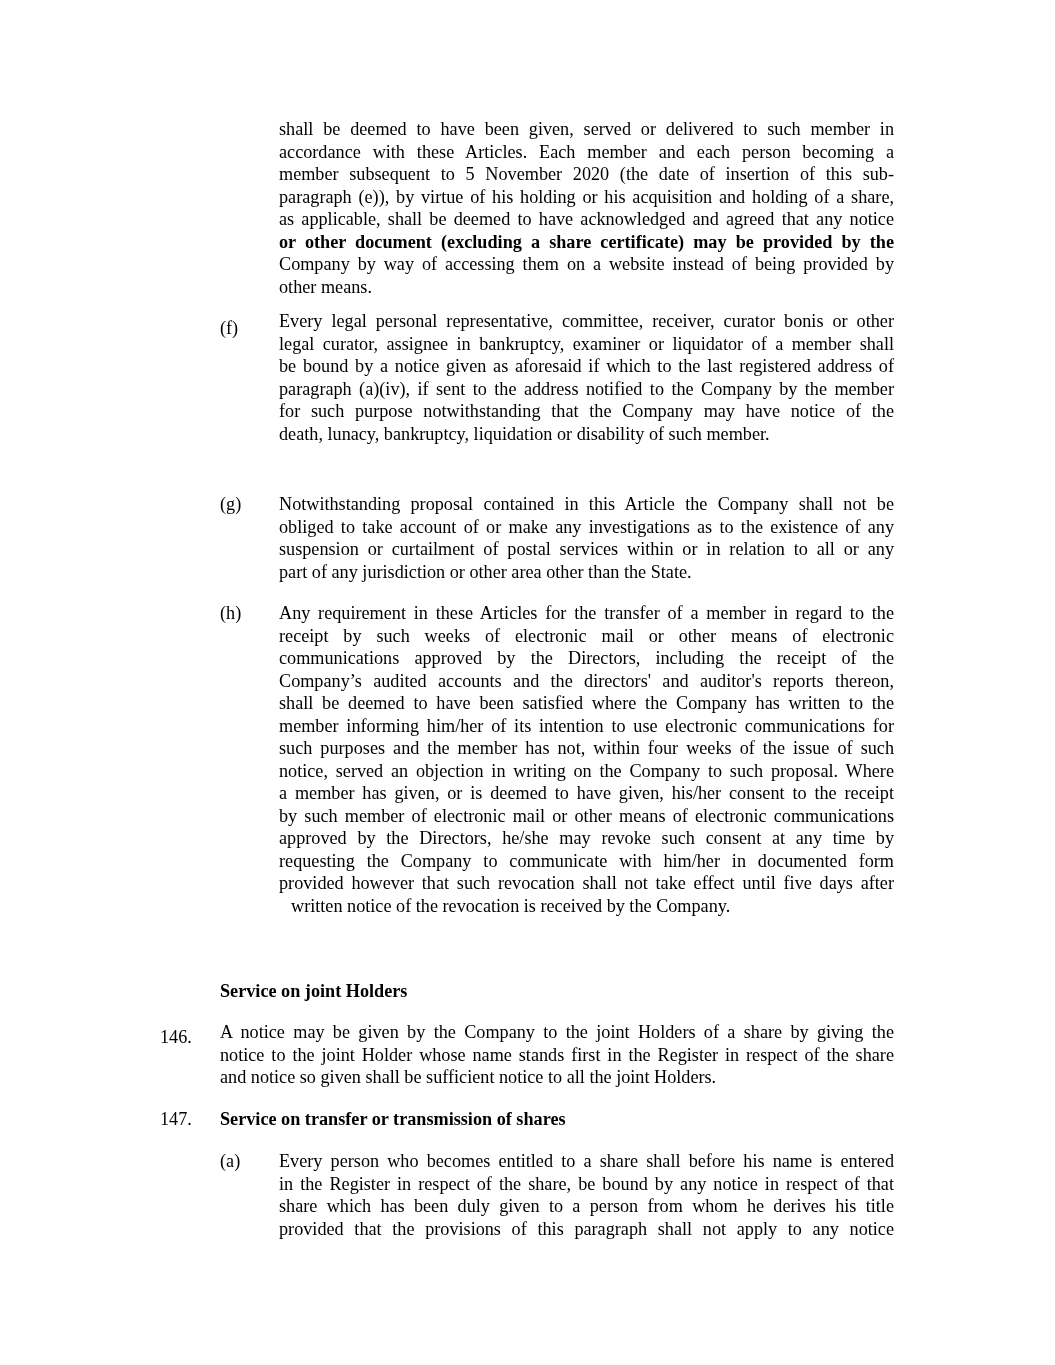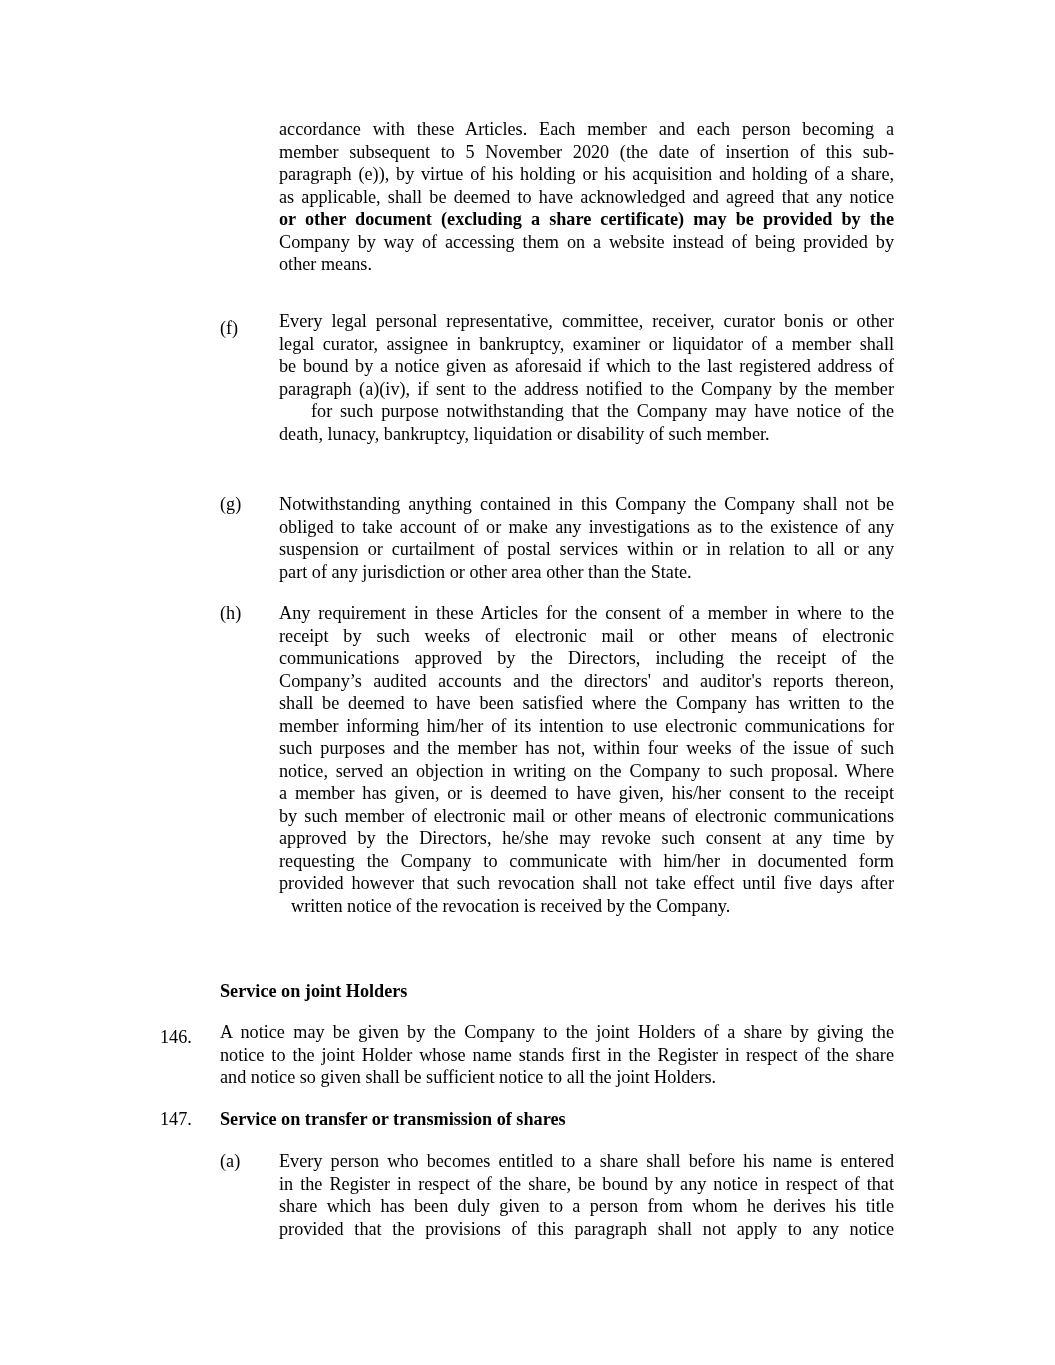--- a/index.html
+++ b/index.html
@@ -14,50 +14,51 @@
   .label { position: absolute; line-height: 22.5px; }
   .heading-num { position: absolute; line-height: 22.5px; }
   .heading-title { position: absolute; line-height: 22.5px; font-weight: bold; }
 </style>
 </head>
 <body>
 
 <div class="page">
 
   <div class="para" style="left:279px; top:118px; width:615px;">
+    <span class="ln" style="white-space: nowrap;">shall be deemed to have been given, served or delivered to such member in</span>
     <span class="ln" style="white-space: nowrap;">accordance with these Articles. Each member and each person becoming a</span>
     <span class="ln" style="white-space: nowrap;">member subsequent to 5 November 2020 (the date of insertion of this sub-</span>
     <span class="ln" style="white-space: nowrap;">paragraph (e)), by virtue of his holding or his acquisition and holding of a share,</span>
     <span class="ln" style="white-space: nowrap;">as applicable, shall be deemed to have acknowledged and agreed that any notice</span>
     <span class="ln" style="white-space: nowrap; font-weight: bold;">or other document (excluding a share certificate) may be provided by the</span>
     <span class="ln" style="white-space: nowrap;">Company by way of accessing them on a website instead of being provided by</span>
     <span class="ln last" style="white-space: nowrap;">other means.</span>
   </div>
 
   <span class="label" style="left:220px; top:317px;">(f)</span>
   <div class="para" style="left:279px; top:310px; width:615px;">
     <span class="ln" style="white-space: nowrap;">Every legal personal representative, committee, receiver, curator bonis or other</span>
     <span class="ln" style="white-space: nowrap;">legal curator, assignee in bankruptcy, examiner or liquidator of a member shall</span>
     <span class="ln" style="white-space: nowrap;">be bound by a notice given as aforesaid if which to the last registered address of</span>
     <span class="ln" style="white-space: nowrap;">paragraph (a)(iv), if sent to the address notified to the Company by the member</span>
-    <span class="ln" style="white-space: nowrap; margin-left: 32px;">for such purpose notwithstanding that the Company may have notice of the</span>
+    <span class="ln" style="white-space: nowrap;">for such purpose notwithstanding that the Company may have notice of the</span>
     <span class="ln last" style="white-space: nowrap;">death, lunacy, bankruptcy, liquidation or disability of such member.</span>
   </div>
 
   <span class="label" style="left:220px; top:493px;">(g)</span>
   <div class="para" style="left:279px; top:493px; width:615px;">
-    <span class="ln" style="white-space: nowrap;">Notwithstanding anything contained in this Company the Company shall not be</span>
+    <span class="ln" style="white-space: nowrap;">Notwithstanding proposal contained in this Article the Company shall not be</span>
     <span class="ln" style="white-space: nowrap;">obliged to take account of or make any investigations as to the existence of any</span>
     <span class="ln" style="white-space: nowrap;">suspension or curtailment of postal services within or in relation to all or any</span>
     <span class="ln last" style="white-space: nowrap;">part of any jurisdiction or other area other than the State.</span>
   </div>
 
   <span class="label" style="left:220px; top:602px;">(h)</span>
   <div class="para" style="left:279px; top:602px; width:615px;">
-    <span class="ln" style="white-space: nowrap;">Any requirement in these Articles for the consent of a member in where to the</span>
+    <span class="ln" style="white-space: nowrap;">Any requirement in these Articles for the transfer of a member in regard to the</span>
     <span class="ln" style="white-space: nowrap;">receipt by such weeks of electronic mail or other means of electronic</span>
     <span class="ln" style="white-space: nowrap;">communications approved by the Directors, including the receipt of the</span>
     <span class="ln" style="white-space: nowrap;">Company’s audited accounts and the directors' and auditor's reports thereon,</span>
     <span class="ln" style="white-space: nowrap;">shall be deemed to have been satisfied where the Company has written to the</span>
     <span class="ln" style="white-space: nowrap;">member informing him/her of its intention to use electronic communications for</span>
     <span class="ln" style="white-space: nowrap;">such purposes and the member has not, within four weeks of the issue of such</span>
     <span class="ln" style="white-space: nowrap;">notice, served an objection in writing on the Company to such proposal.  Where</span>
     <span class="ln" style="white-space: nowrap;">a member has given, or is deemed to have given, his/her consent to the receipt</span>
     <span class="ln" style="white-space: nowrap;">by such member of electronic mail or other means of electronic communications</span>
     <span class="ln" style="white-space: nowrap;">approved by the Directors, he/she may revoke such consent at any time by</span>

